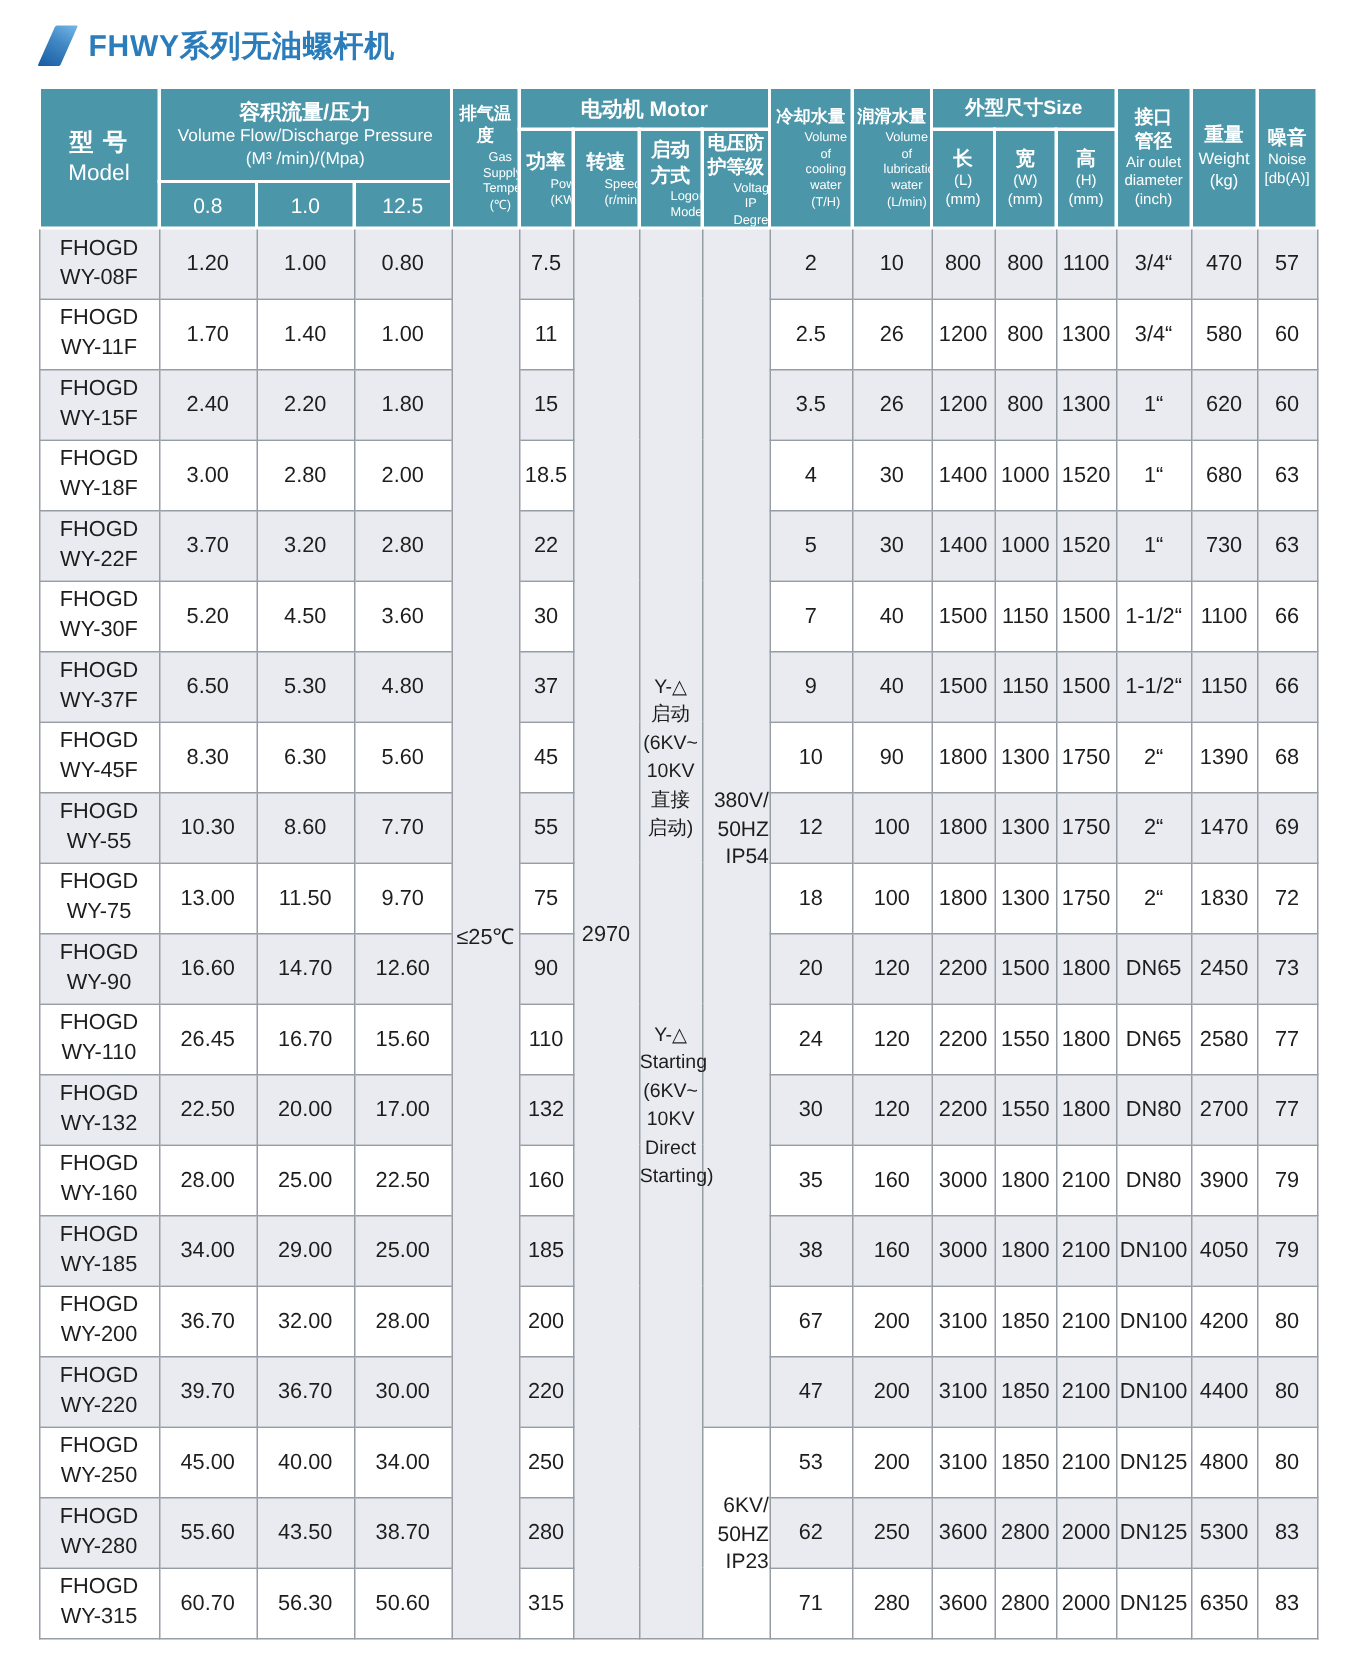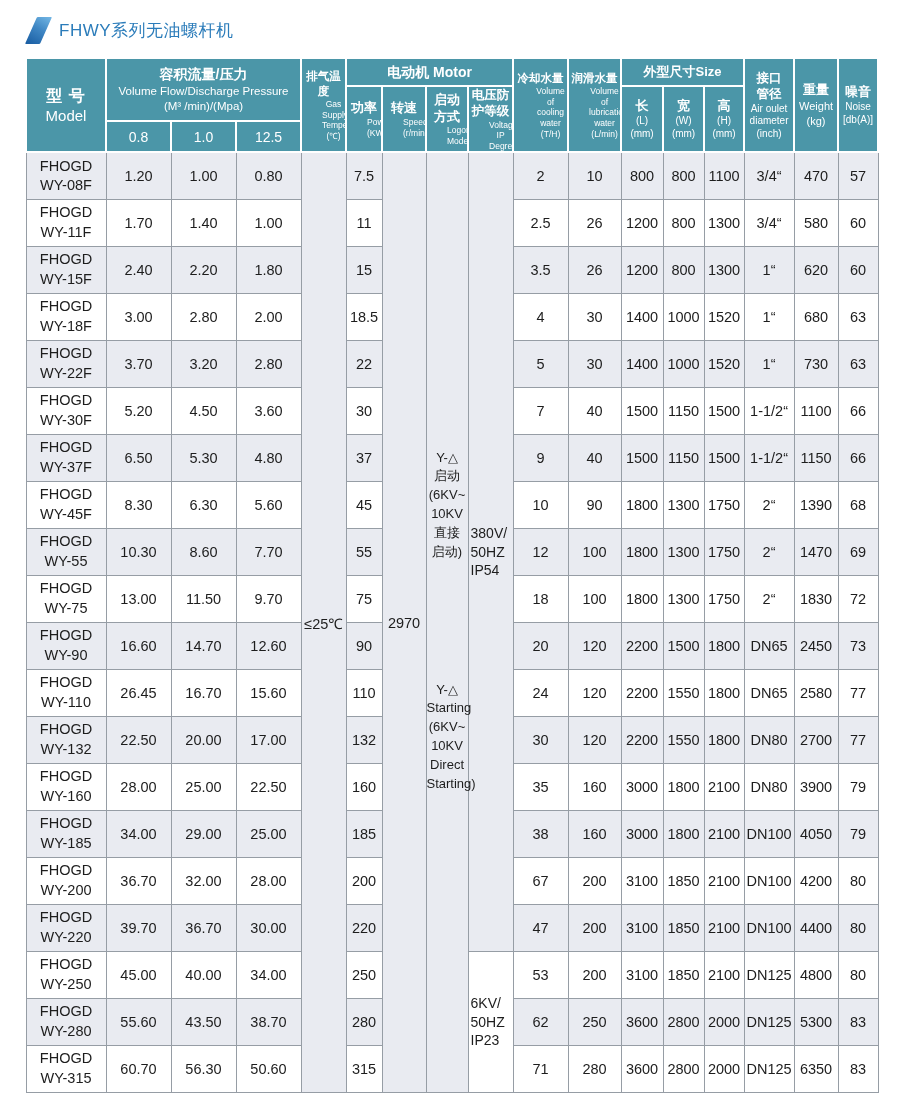--- a/index.html
+++ b/index.html
@@ -13,21 +13,21 @@
   .page { padding:12px 0 0 25px; width:900px; }
 
   
   .title-row { display:flex; align-items:center; height:36px; margin-bottom:9px; }
   .slash-icon {
     width:15px; height:27px; margin:0 13px 0 6px;
     background:linear-gradient(205deg,#6fb3e2 5%,#3f87c4 45%,#1b5fa4 95%);
     transform:skewX(-24deg);
     border-radius:1px;
   }
-  .page-title { font-size:17px; font-weight:normal; color:#2b7cba; letter-spacing:0.5px; }
+  .page-title { font-size:20px; font-weight:bold; color:#2b7cba; letter-spacing:0.5px; }
 
   
   table.spec {
     border-collapse:collapse; table-layout:fixed;
     width:852px;
   }
   thead th {
     background:#4b96a8; color:#ffffff;
     border:2px solid #ffffff;
     text-align:center; vertical-align:middle;
@@ -47,21 +47,21 @@
   tbody td {
     border:1px solid #969da5;
     background:#ffffff;
     text-align:center; vertical-align:middle;
     font-size:14.5px; color:#1d1d1d;
     overflow:visible; padding:0;
   }
   tbody tr.stripe td { background:#e9ebf1; }
   tbody td.merged { background:#ffffff; }
   td.model-cell { line-height:1.35; }
-  td.volt-cell { text-align:left; padding-left:2px; line-height:1.32; font-size:14px; }
+  td.volt-cell { text-align:right; padding-left:2px; line-height:1.32; font-size:14px; }
   .start-wrap { position:relative; height:936px; width:100%; }
   .start-blk {
     position:absolute; left:0; width:100%;
     text-align:center; font-size:13px; line-height:1.45;
     white-space:pre-line;
   }
   .start-blk.b1 { top:294px; }
   .start-blk.b2 { top:526px; }
 </style>
 </head>

